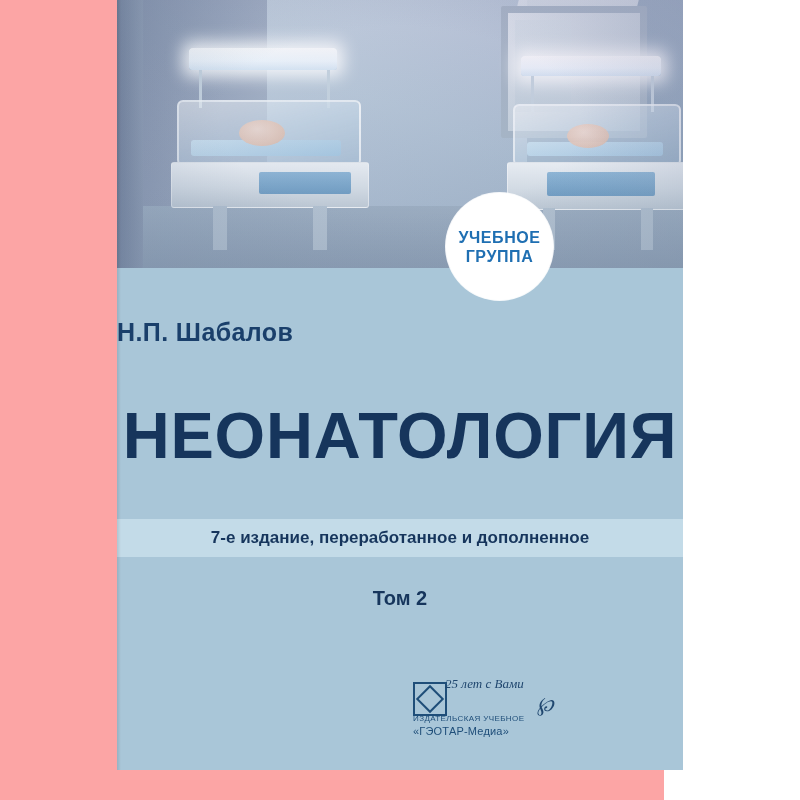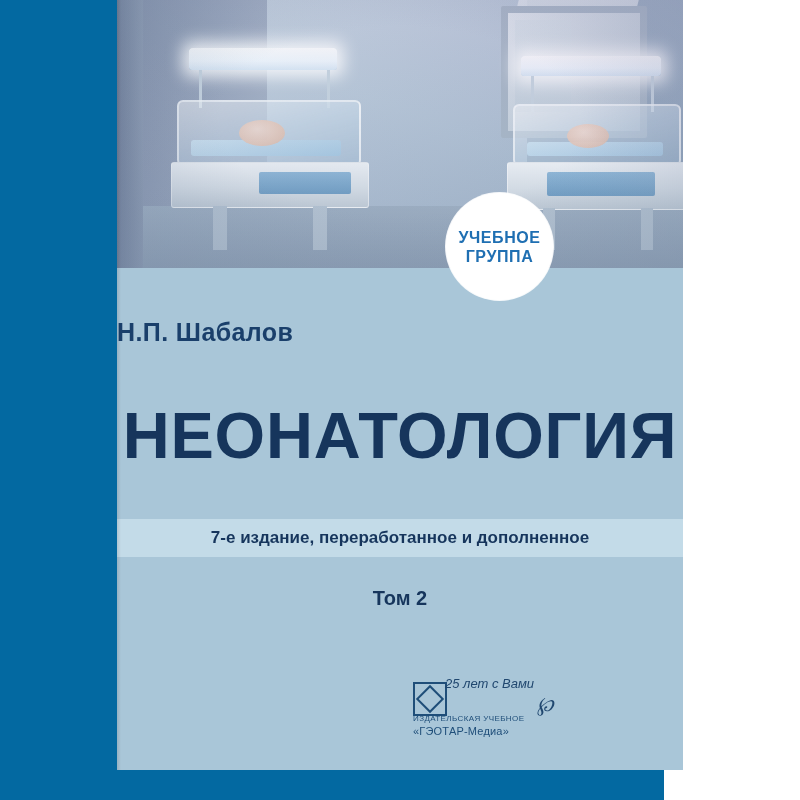--- a/index.html
+++ b/index.html
@@ -10,21 +10,21 @@
   body {
     width: 800px;
     height: 800px;
     font-family: "Liberation Sans", sans-serif;
     overflow: hidden;
   }
   #stage {
     position: relative;
     width: 664px;
     height: 800px;
-    background: #0369a1;
+    background: #fca5a5;
   }
   
   .cover {
     position: absolute;
     left: 117px;
     top: 0px;
     width: 566px;
     height: 770px;
     background: #a9c6d8;
     overflow: hidden;
@@ -224,21 +224,21 @@
     width: 16px; height: 16px;
     border: 2px solid #1f4e79;
     transform: rotate(45deg);
   }
   .pub-script {
     position: absolute;
     left: 136px;
     top: 0px;
     width: 120px;
     color: #20476f;
-    font-family: Liberation Sans, sans-serif;
+    font-family: Liberation Serif, serif;
     font-style: italic;
     font-size: 13px;
     white-space: nowrap;
   }
   .pub-line1 {
     position: absolute;
     left: 104px;
     top: 38px;
     width: 160px;
     color: #1f4e79;

